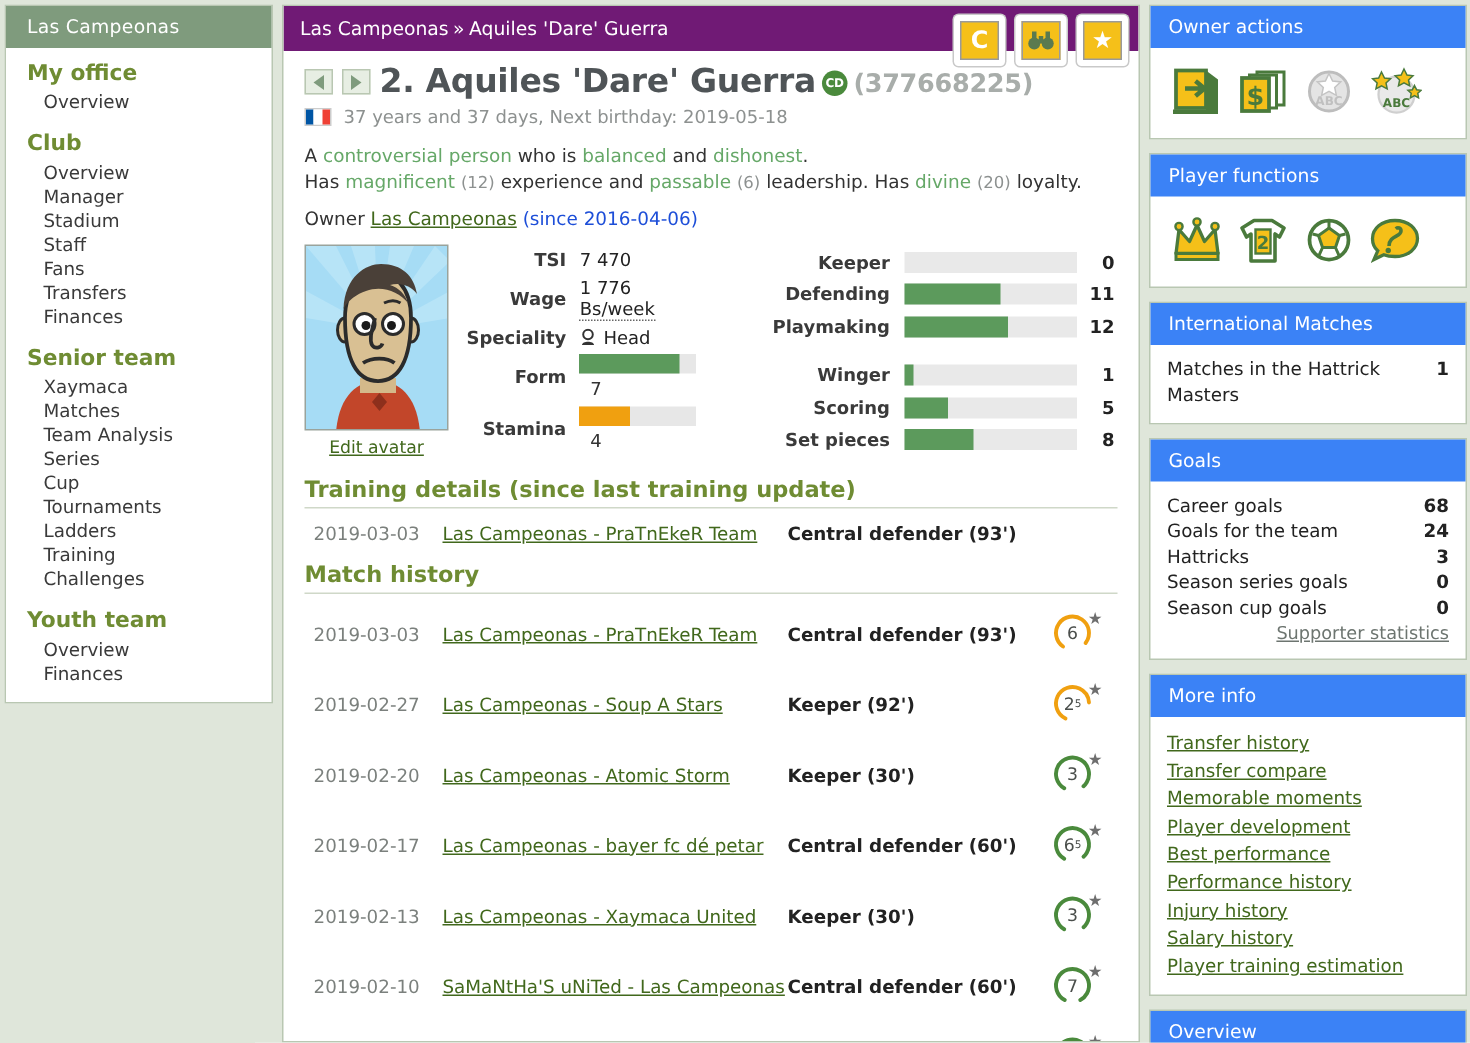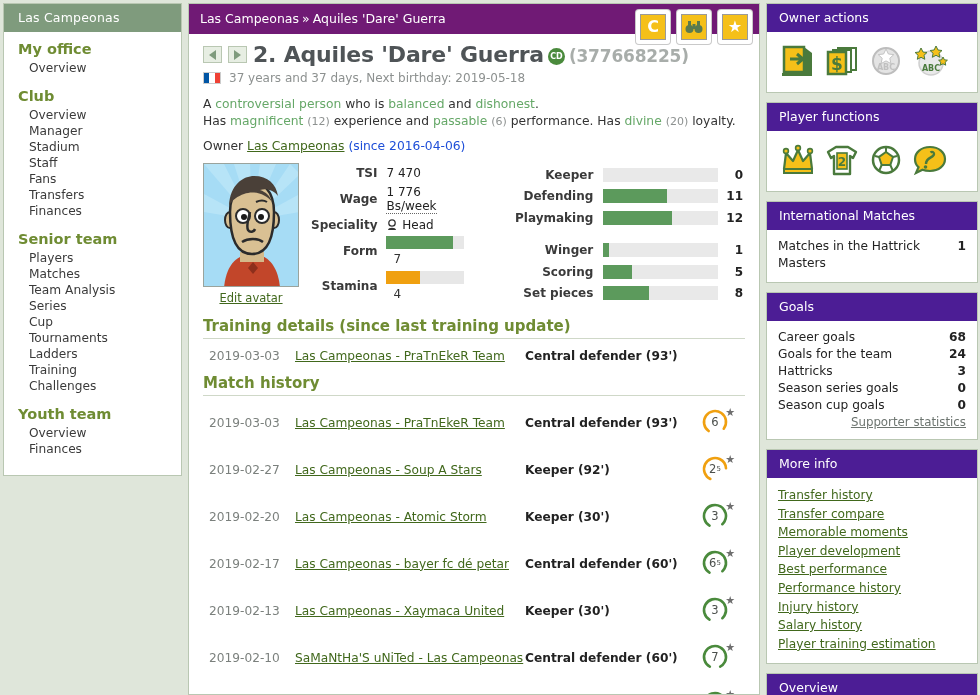--- a/index.html
+++ b/index.html
@@ -29,21 +29,21 @@
     border: 1px solid #b9c7b2;
     margin-bottom: 9px;
   }
   .panel-head {
     background: #7f9b7d;
     color: #ffffff;
     font-size: 12.5px;
     padding: 6px 10px 7px 14px;
     letter-spacing: .2px;
   }
-  .panel-body { padding: 8px 10px 16px 14px; }
+  .panel-body { padding: 8px 10px 9px 14px; }
   .nav-group { margin-bottom: 11px; }
   .nav-group:last-child { margin-bottom: 2px; }
   .nav-title {
     color: #6f8c33;
     font-weight: bold;
     font-size: 14.5px;
     margin-bottom: 2px;
     line-height: 18px;
   }
   .nav-item {
@@ -183,21 +183,21 @@
     display:flex; align-items:center; justify-content:center;
     font-size:11.5px; color:#4b4f4c; font-weight:normal;
   }
   .ringnum sub { font-size:7px; vertical-align: -1px; }
   .ringstar { position:absolute; right:0; top:0; color:#6e6e6e; font-size:11px; }
 
   
   .rightcol { width: 212px; flex: 0 0 212px; padding-top: 3px; }
   .r-panel { background:#fff; border:1px solid #b9c7b2; margin-bottom:9px; }
   .r-head {
-    background:#4c1d95; color:#fff; font-size:12.5px;
+    background:#3b82f6; color:#fff; font-size:12.5px;
     padding:6px 10px 7px 12px;
   }
   .r-body { padding: 8px 11px 10px 11px; }
   .iconrow { display:flex; gap:8px; align-items:center; justify-content:flex-start; padding: 4px 0 4px 2px; }
   .bigico { width:36px; height:34px; cursor:pointer; }
 
   .kv { display:flex; justify-content:space-between; font-size:12.2px; line-height:17px;gap:12px; }
   .kv .k { color:#222; }
   .kv .v { font-weight:bold; color:#222; }
   .kv.wrapk { align-items:flex-start; }
@@ -227,21 +227,21 @@
           <a class="nav-item" href="#">Manager</a>
           <a class="nav-item" href="#">Stadium</a>
           <a class="nav-item" href="#">Staff</a>
           <a class="nav-item" href="#">Fans</a>
           <a class="nav-item" href="#">Transfers</a>
           <a class="nav-item" href="#">Finances</a>
         </div>
 
         <div class="nav-group">
           <div class="nav-title">Senior team</div>
-          <a class="nav-item" href="#">Players</a>
+          <a class="nav-item" href="#">Xaymaca</a>
           <a class="nav-item" href="#">Matches</a>
           <a class="nav-item" href="#">Team Analysis</a>
           <a class="nav-item" href="#">Series</a>
           <a class="nav-item" href="#">Cup</a>
           <a class="nav-item" href="#">Tournaments</a>
           <a class="nav-item" href="#">Ladders</a>
           <a class="nav-item" href="#">Training</a>
           <a class="nav-item" href="#">Challenges</a>
         </div>
 
@@ -298,21 +298,21 @@
         <span class="flag">
           <span style="background:#0055a4"></span>
             <span style="background:#fff"></span>
             <span style="background:#ef4135"></span>
         </span>
         <span>37 years and 37 days, Next birthday: 2019-05-18</span>
       </div>
 
       <div class="traits">
         <div><span>A </span><span class="gr">controversial person</span><span> who is </span><span class="gr">balanced</span><span> and </span><span class="gr">dishonest</span><span>.</span></div>
-        <div><span>Has </span><span class="gr">magnificent</span> <span class="sub">(12)</span><span> experience and </span><span class="gr">passable</span> <span class="sub">(6)</span><span> performance. Has </span><span class="gr">divine</span> <span class="sub">(20)</span><span> loyalty.</span></div>
+        <div><span>Has </span><span class="gr">magnificent</span> <span class="sub">(12)</span><span> experience and </span><span class="gr">passable</span> <span class="sub">(6)</span><span> leadership. Has </span><span class="gr">divine</span> <span class="sub">(20)</span><span> loyalty.</span></div>
       </div>
 
       <div class="ownerline">
         <span>Owner</span>
         <a href="#">Las Campeonas</a>
         <span class="dim">(since 2016-04-06)</span>
       </div>
 
       <div class="infoblock">
 

